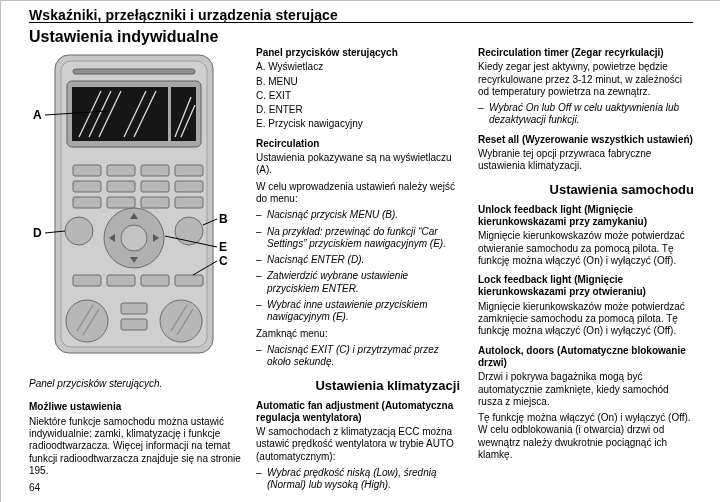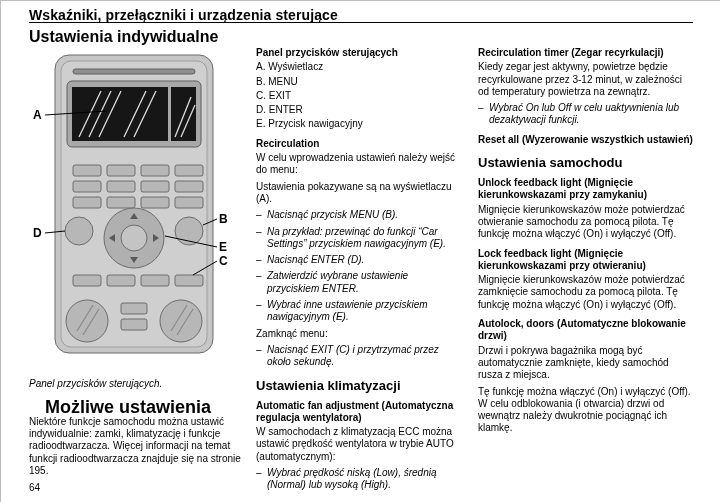--- a/index.html
+++ b/index.html
@@ -13,31 +13,31 @@
     font-size:14px; font-weight:bold; letter-spacing:.1px;
   }
   .header-rule { position:absolute; left:28px; top:21px; width:664px; height:1px; background:#000; }
   .page-title { position:absolute; left:28px; top:27px; font-size:16px; font-weight:bold; }
 
   .col { position:absolute; top:46px; font-size:10px; line-height:12.3px; }
   .col1 { left:28px;  width:214px; }
   .col2 { left:255px; width:204px; }
   .col3 { left:477px; width:216px; }
 
-  .h2 { font-size:13px; font-weight:bold; line-height:15px; margin:9px 0 3px; }
+  .h2 { font-size:13px; font-weight:bold; line-height:15px; margin:9px 0 3px;text-align:right; }
   .h3 { font-size:10px; font-weight:bold; margin:7px 0 2px; }
   .first { margin-top:0; }
   p { margin:0 0 4px; }
   .legend p { margin:0 0 2px; }
   .dash { position:relative; padding-left:11px; margin:0 0 4px;font-style:italic; }
   .dash::before { content:"–"; position:absolute; left:0; top:0; }
 
   .figure-block { margin-top:6px; }
   .fig-caption { font-style:italic; font-size:10px; margin:10px 0 0; }
-  .possible-heading { font-size:18px; font-weight:bold; margin:10px 16px 3px; }
+  .possible-heading { font-size:10px; font-weight:bold; margin:10px 0 3px; }
 
   .page-number { position:absolute; left:28px; bottom:10px; font-size:10px; }
 
   .fig-label { font-size:12px; font-weight:bold; fill:#000; }
 </style>
 </head>
 <body>
 
 <div class="page">
 
@@ -136,40 +136,41 @@
   <div class="col col2">
     <div class="h3 first">Panel przycisków sterujących</div>
     <div class="legend">
       <p>A. Wyświetlacz</p>
       <p>B. MENU</p>
       <p>C. EXIT</p>
       <p>D. ENTER</p>
       <p>E. Przycisk nawigacyjny</p>
     </div>
     <div class="h3">Recirculation</div>
+    <p>Ustawienia pokazywane są na wyświetlaczu (A).</p>
     <p>W celu wprowadzenia ustawień należy wejść do menu:</p>
-    <p>Ustawienia pokazywane są na wyświetlaczu (A).</p>
     <p class="dash">Nacisnąć przycisk MENU (B).</p>
     <p class="dash">Na przykład: przewinąć do funkcji “Car Settings” przyciskiem nawigacyjnym (E).</p>
     <p class="dash">Nacisnąć ENTER (D).</p>
     <p class="dash">Zatwierdzić wybrane ustawienie przyciskiem ENTER.</p>
     <p class="dash">Wybrać inne ustawienie przyciskiem nawigacyjnym (E).</p>
     <p>Zamknąć menu:</p>
     <p class="dash">Nacisnąć EXIT (C) i przytrzymać przez około sekundę.</p>
     <div class="h2">Ustawienia klimatyzacji</div>
     <div class="h3">Automatic fan adjustment (Automatyczna regulacja wentylatora)</div>
     <p>W samochodach z klimatyzacją ECC można ustawić prędkość wentylatora w trybie AUTO (automatycznym):</p>
     <p class="dash">Wybrać prędkość niską (Low), średnią (Normal) lub wysoką (High).</p>
   </div>
 
   <div class="col col3">
     <div class="h3 first">Recirculation timer (Zegar recyrkulacji)</div>
     <p>Kiedy zegar jest aktywny, powietrze będzie recyrkulowane przez 3-12 minut, w zależności od temperatury powietrza na zewnątrz.</p>
     <p class="dash">Wybrać On lub Off w celu uaktywnienia lub dezaktywacji funkcji.</p>
     <div class="h3">Reset all (Wyzerowanie wszystkich ustawień)</div>
+    <p>Wybranie tej opcji przywraca fabryczne ustawienia klimatyzacji.</p>
     <div class="h2">Ustawienia samochodu</div>
     <div class="h3">Unlock feedback light (Mignięcie kierunkowskazami przy zamykaniu)</div>
     <p>Mignięcie kierunkowskazów może potwierdzać otwieranie samochodu za pomocą pilota. Tę funkcję można włączyć (On) i wyłączyć (Off).</p>
     <div class="h3">Lock feedback light (Mignięcie kierunkowskazami przy otwieraniu)</div>
     <p>Mignięcie kierunkowskazów może potwierdzać zamknięcie samochodu za pomocą pilota. Tę funkcję można włączyć (On) i wyłączyć (Off).</p>
     <div class="h3">Autolock, doors (Automatyczne blokowanie drzwi)</div>
     <p>Drzwi i pokrywa bagażnika mogą być automatycznie zamknięte, kiedy samochód rusza z miejsca.</p>
     <p>Tę funkcję można włączyć (On) i wyłączyć (Off). W celu odblokowania (i otwarcia) drzwi od wewnątrz należy dwukrotnie pociągnąć ich klamkę.</p>
   </div>
 

